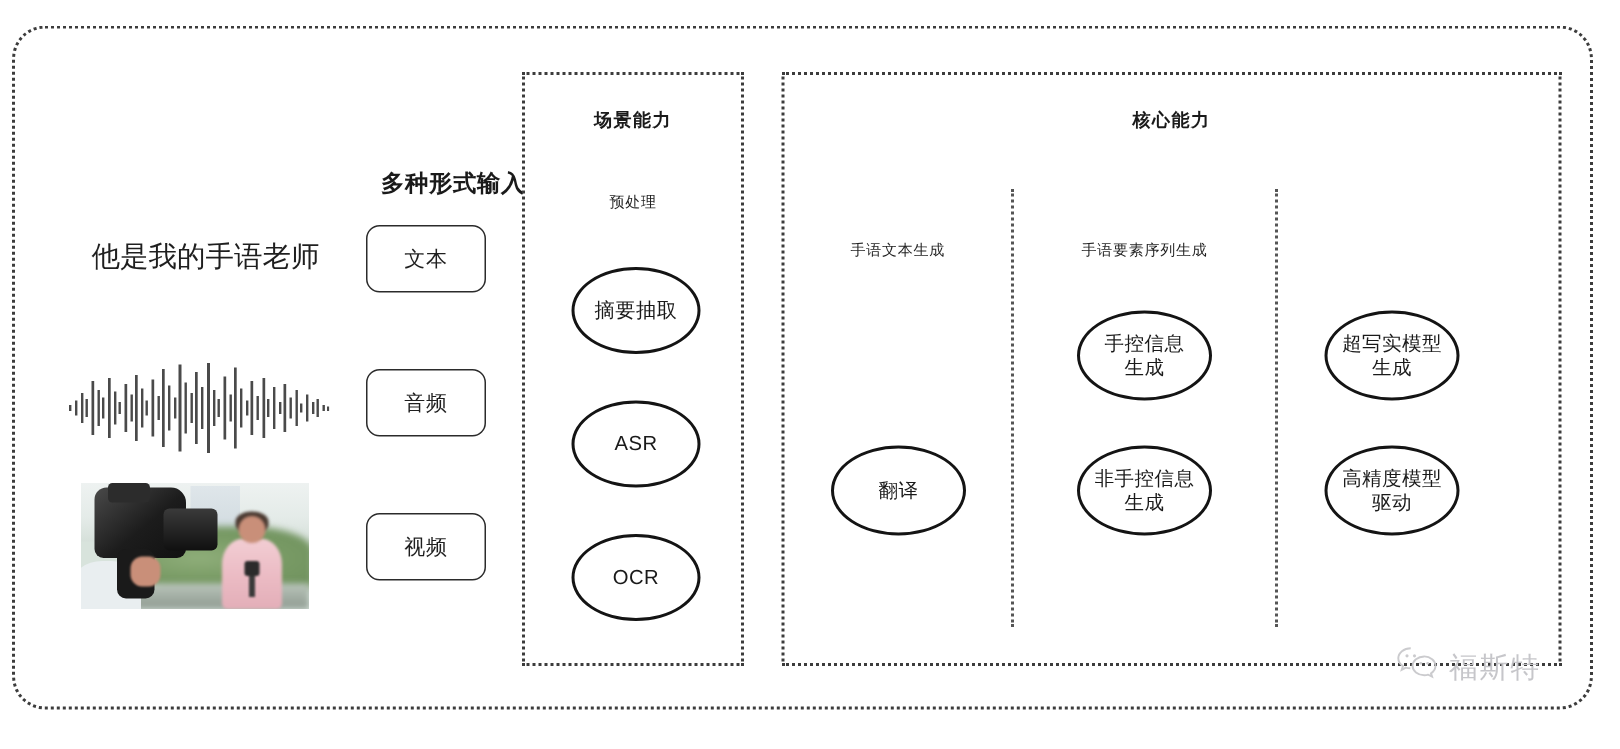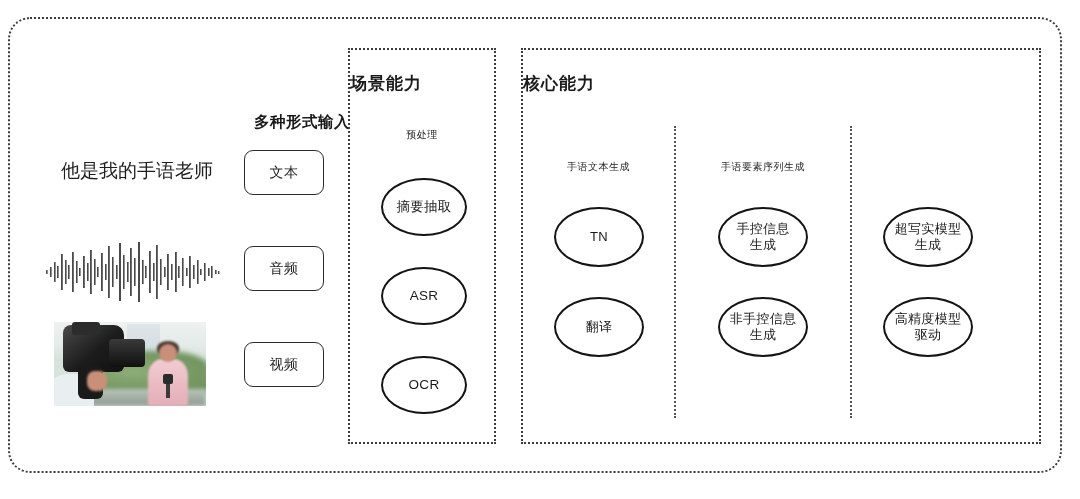--- a/index.html
+++ b/index.html
@@ -188,21 +188,22 @@
     box-sizing: border-box;
     background: transparent;
   }
   .mod-scene { left: 348px; top: 48px; width: 148px; height: 396px; }
   .mod-core  { left: 521px; top: 48px; width: 520px; height: 396px; }
 
   .module-title {
     position: absolute;
     left: 0;
     width: 100%;
-    font-size: 17px;
+    text-align: center;
+    font-size: 12px;
     font-weight: 700;
     color: #1a1a1a;
     letter-spacing: 1px;
   }
   .mod-scene .module-title { top: 22px; }
   .mod-core  .module-title { top: 22px; }
 
   .sub-title {
     position: absolute;
     text-align: center;
@@ -362,23 +363,20 @@
     <div class="ellipse e-sm" style="left:31px; top:306px;">OCR</div>
   </div>
 
   <div class="module mod-core">
     <div class="module-title">核心能力</div>
 
     <div class="divider div-1"></div>
     <div class="divider div-2"></div>
 
     <div class="sub-title" style="left:0; top:110px; width:151px;">手语文本生成</div>
-    <div class="ellipse e-md" style="left:31px; top:157px;">
-      <span>TN</span>
-    </div>
     <div class="ellipse e-md" style="left:31px; top:247px;text-align:center;">
       <span>翻译</span>
     </div>
 
     <div class="sub-title" style="left:153px; top:110px; width:174px;">手语要素序列生成</div>
     <div class="ellipse e-md" style="left:195px; top:157px;">
       <span style="display:block;">
         <span style="display:block;">手控信息</span>
         <span style="display:block;">生成</span>
       </span>
@@ -397,14 +395,31 @@
       </span>
     </div>
     <div class="ellipse e-md" style="left:360px; top:247px;">
       <span style="display:block;">
         <span style="display:block;">高精度模型</span>
         <span style="display:block;">驱动</span>
       </span>
     </div>
   </div>
 
+  <div class="watermark">
+    <span>
+      <svg width="30" height="24" viewBox="0 0 30 24">
+        <g fill="none" stroke="#c9c9cc" stroke-width="1.3">
+          <path d="M10.5 2.2C5.9 2.2 2.2 5.2 2.2 8.9c0 2.1 1.2 4 3.1 5.2l-.8 2.4 2.8-1.4c.9.3 1.9.4 2.9.4"></path>
+          <path d="M19.5 7.6c-4.3 0-7.8 2.8-7.8 6.3s3.5 6.3 7.8 6.3c.9 0 1.8-.1 2.6-.4l2.6 1.3-.7-2.2c1.8-1.1 3-2.9 3-5 0-3.5-3.5-6.3-7.5-6.3z"></path>
+        </g>
+        <g fill="#c9c9cc">
+          <circle cx="8" cy="7.2" r="1.05"></circle>
+          <circle cx="13" cy="7.2" r="1.05"></circle>
+          <circle cx="17.2" cy="12.2" r=".95"></circle>
+          <circle cx="21.8" cy="12.2" r=".95"></circle>
+        </g>
+      </svg>
+    </span>
+    <span class="wm-text">福斯特</span>
+  </div>
 
 </div>
 
 </body></html>

